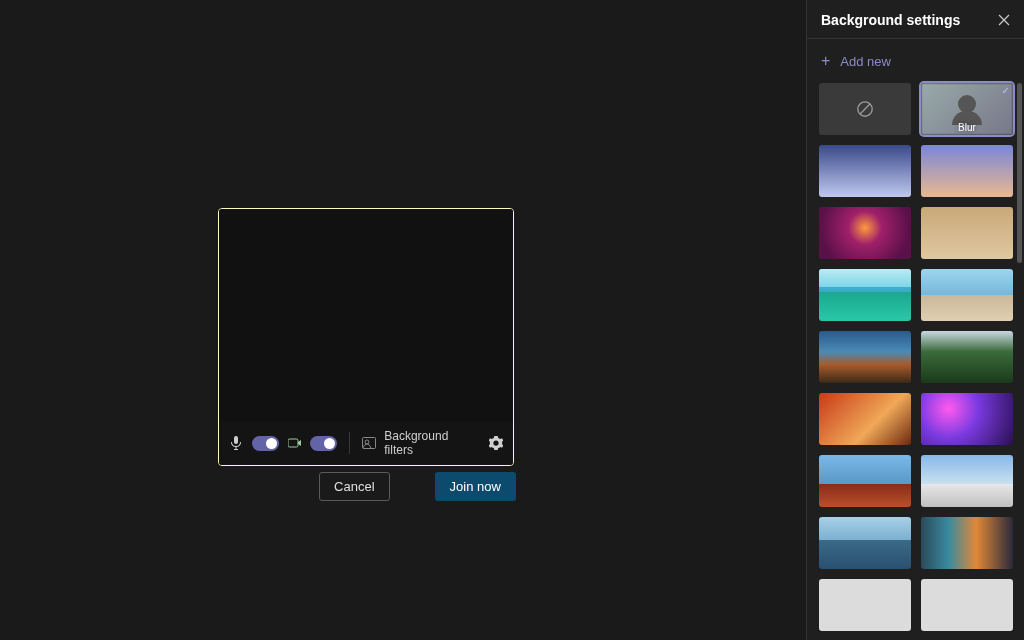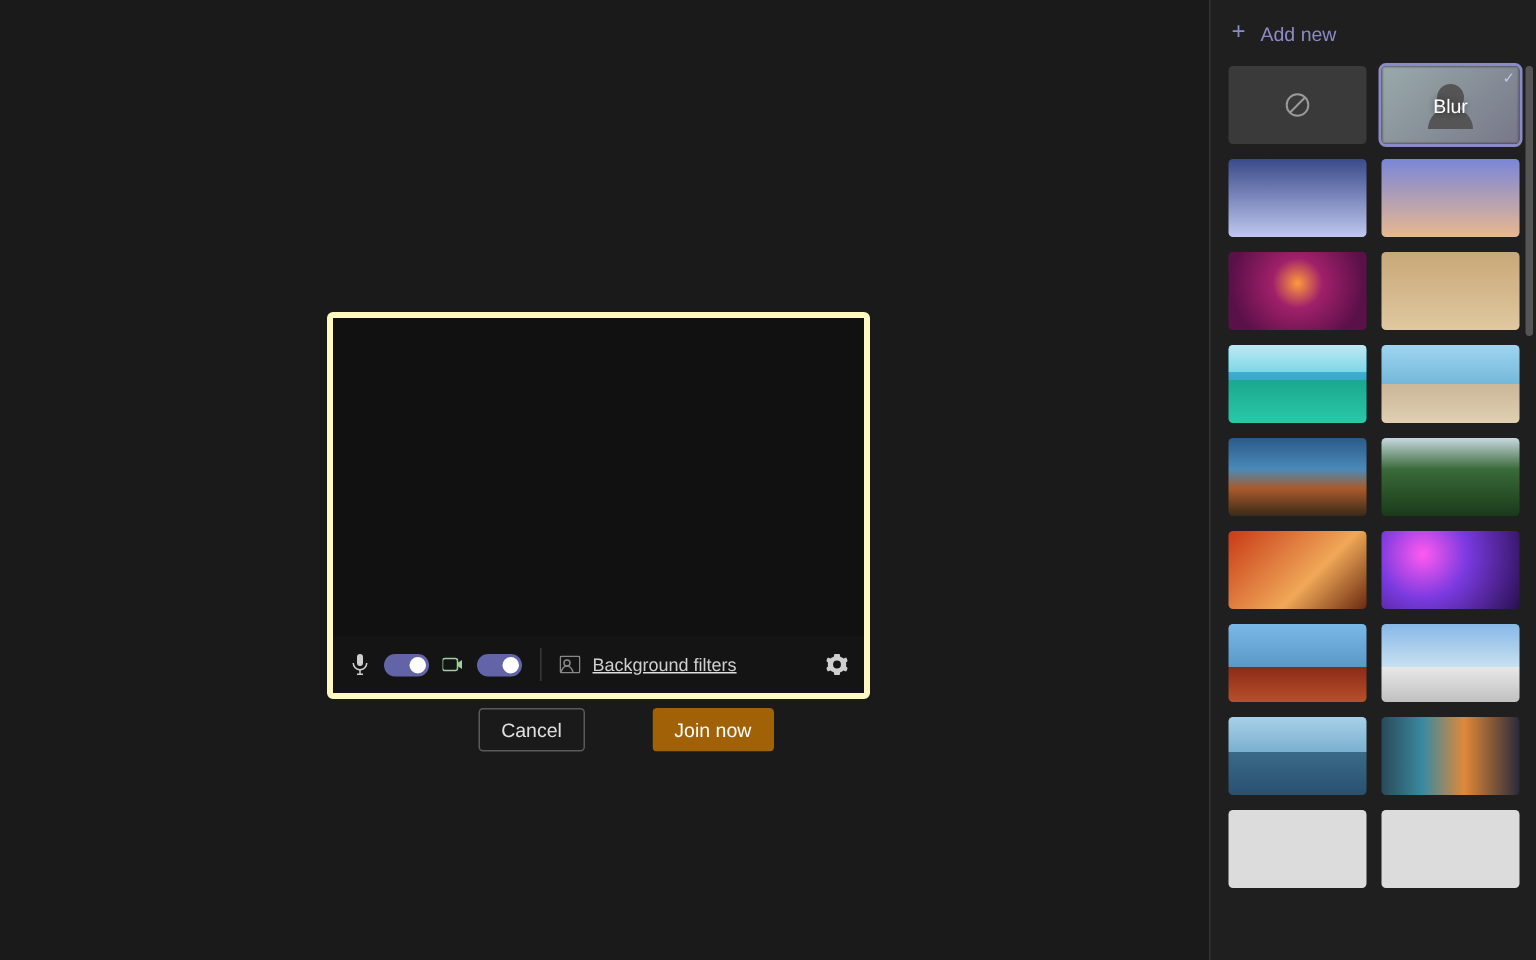--- a/index.html
+++ b/index.html
@@ -14,26 +14,25 @@
   .main {
     flex: 1;
     height: 640px;
     position: relative;
     background: #1a1a1a;
   }
   .preview-card {
     position: absolute;
     left: 218px;
     top: 208px;
-    width: 362px;
+    width: 296px;
     background: #141414;
-    border: 4px solid #fef9c3;
+    border: 1px solid #fef9c3;
     border-radius: 4px;
     overflow: hidden;
-    text-decoration: underline;
   }
   .video-area {
     width: 100%;
     height: 212px;
     background: #111;
   }
   .controls-bar {
     display: flex;
     align-items: center;
     gap: 8px;
@@ -80,21 +79,21 @@
     cursor: pointer;
     border: 1px solid transparent;
     margin-left: 37px;
   }
   .btn-secondary {
     background: #1a1a1a;
     border: 1px solid #5a5a5a;
     color: #e0e0e0;
   }
   .btn-primary {
-    background: #a16207;
+    background: #0c4a6e;
     color: #fff;
   }
 
   
   .panel {
     width: 218px;
     height: 640px;
     background: #1f1f1f;
     border-left: 1px solid #333;
     display: flex;
@@ -156,23 +155,23 @@
     justify-content: center;
   }
   .thumb.selected {
     outline: 2px solid #8b8cc7;
     outline-offset: 0;
   }
   .thumb .label {
     position: absolute;
     left: 0; right: 0; bottom: 0;
     text-align: center;
-    font-size: 13px;
+    font-size: 10px;
     color: #fff;
-    padding-bottom: 18px;
+    padding-bottom: 2px;
     text-shadow: 0 0 4px rgba(0,0,0,.6);
   }
   .thumb .check {
     position: absolute;
     top: 2px; right: 3px;
     color: #c2c4f2;
     font-size: 10px;
   }
   .scrollbar {
     position: absolute;
@@ -266,20 +265,28 @@
     </div>
   </div>
 
   <div class="button-row">
     <div class="btn btn-secondary">Cancel</div>
     <div class="btn btn-primary">Join now</div>
   </div>
 </div>
 
 <div class="panel">
+  <div class="panel-header">
+    <div class="panel-title">Background settings</div>
+    <div class="close-btn" title="Close">
+      <svg width="12" height="12" viewBox="0 0 12 12">
+          <path stroke="#c8c8c8" stroke-width="1.3" d="M1 1l10 10M11 1L1 11"></path>
+        </svg>
+    </div>
+  </div>
   <div class="panel-body">
     <div class="add-new">
       <span class="plus">+</span>
       <span>Add new</span>
     </div>
     <div class="grid">
 
       <div class="thumb none">
         <svg width="18" height="18" viewBox="0 0 20 20">
             <circle cx="10" cy="10" r="8" fill="none" stroke="#9a9a9a" stroke-width="1.5"></circle>

